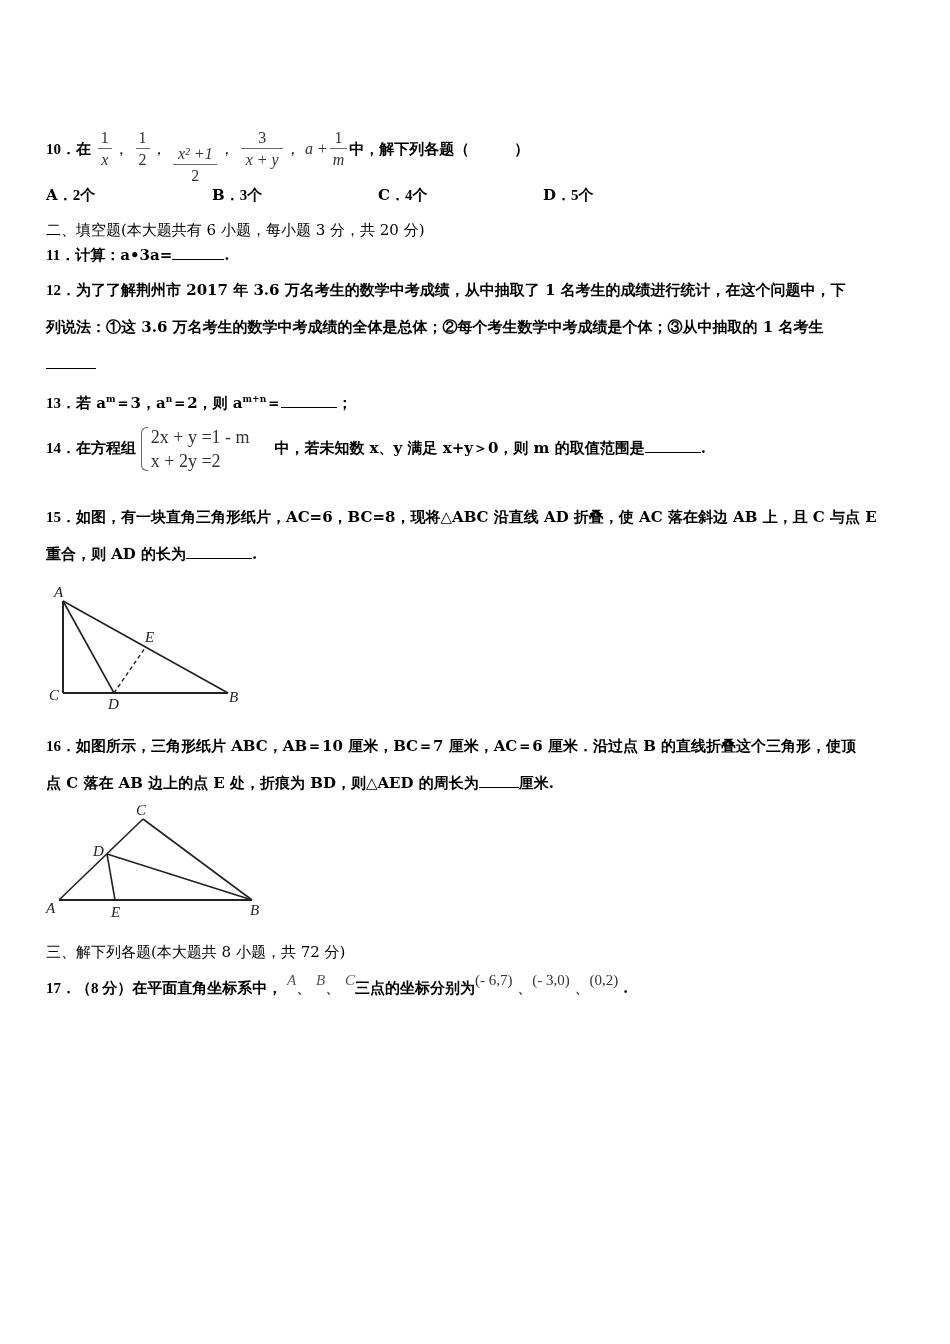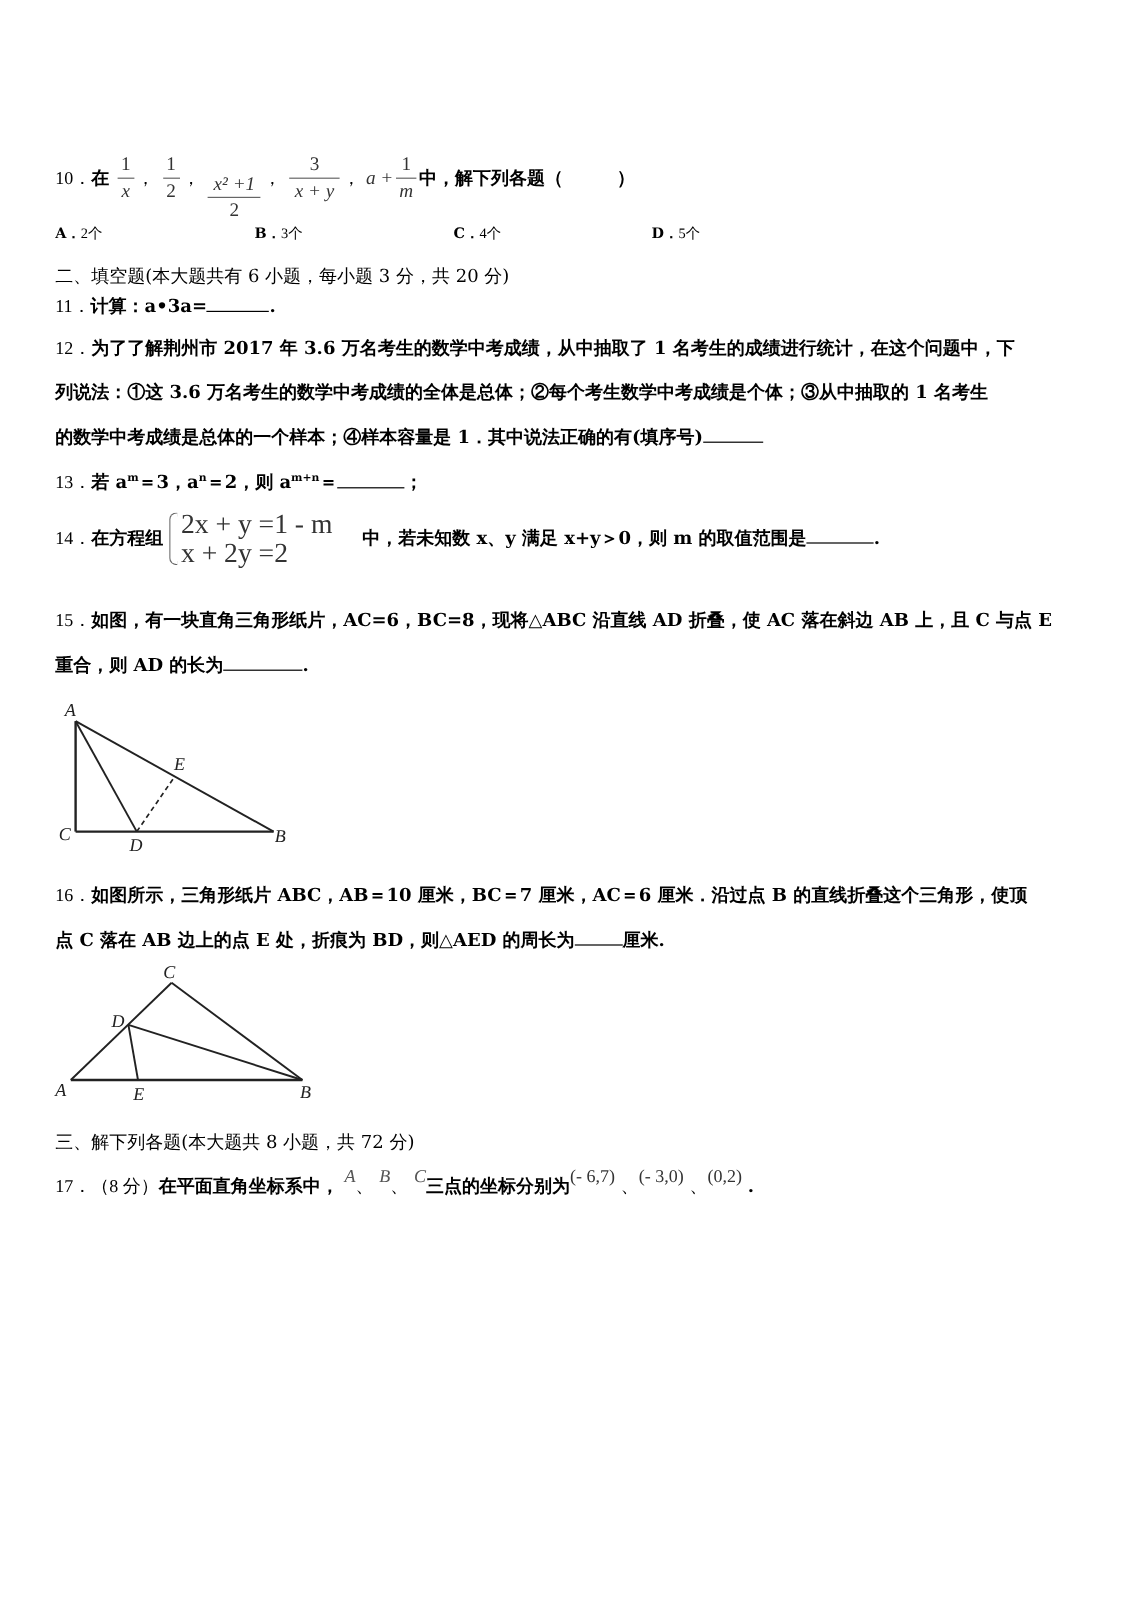--- a/index.html
+++ b/index.html
@@ -1,31 +1,31 @@
 <!DOCTYPE html>
 <html><head>
 <meta charset="utf-8">
 <style>
   html, body { margin:0; padding:0; background:#ffffff; }
   body { width:950px; height:1344px; position:relative; overflow:hidden;
          font-family:"DejaVu Serif", "Liberation Serif", serif; color:#000; }
   .line { position:absolute; left:46px; font-size:15px; white-space:nowrap; line-height:20px; }
   .b { font-weight:bold; }
-  .num { font-family:"Liberation Serif", serif; font-weight:normal; }
+  .num { font-family:"Liberation Serif", serif; font-weight:bold; }
   .math { font-family:"Liberation Serif", serif; font-style:italic; color:#333; font-weight:normal; }
   .mathn { font-family:"Liberation Serif", serif; color:#333; font-weight:normal; }
   .frac { display:inline-block; vertical-align:middle; text-align:center; margin:0 2px; font-family:"Liberation Serif", serif; color:#333; font-size:16px; }
   .frac .n { display:block; padding:0 3px; line-height:20px; }
   .frac .d { display:block; border-top:1px solid #666; padding:0 3px; line-height:22px; font-style:italic; }
   .frac .d.up { font-style:normal; }
   .blank { display:inline-block; border-bottom:1.5px solid #000; height:14px; vertical-align:baseline; }
-  .sys { display:inline-block; vertical-align:middle; position:relative; padding-left:10px; font-family:"Liberation Serif", serif; color:#333; font-size:23px; line-height:24px; }
+  .sys { display:inline-block; vertical-align:middle; position:relative; padding-left:10px; font-family:"Liberation Serif", serif; color:#333; font-size:18px; line-height:24px; }
   .sys::before { content:""; position:absolute; left:0; top:2px; bottom:2px; width:6px; border:1px solid #666; border-right:none; border-radius:6px 0 0 6px; }
   .sup { font-size:9px; vertical-align:super; }
-  .opt { position:absolute; top:186px; font-size:12px; font-weight:bold; }
+  .opt { position:absolute; top:186px; font-size:15px; font-weight:bold; }
   svg text { font-family:"Liberation Serif", serif; font-style:italic; font-size:15px; fill:#222; }
   .raise { position:relative; top:-8px; }
 </style>
 </head>
 <body>
 
 <div class="line" style="top:112px; line-height:44px;">
   <span class="num">10．</span><span class="b">在</span>
   <span class="frac"><span class="n">1</span><span class="d">x</span></span><span>，</span>
   <span class="frac"><span class="n">1</span><span class="d up">2</span></span><span>，</span>
@@ -43,21 +43,21 @@
 
 <div class="line" style="top:245px;">
   <span class="num">11．</span><span class="b">计算：a•3a=</span><span class="blank" style="width:52px;"></span><span class="b">.</span>
 </div>
 
 <div class="line" style="top:280px;">
   <span class="num">12．</span><span class="b">为了了解荆州市 2017 年 3.6 万名考生的数学中考成绩，从中抽取了 1 名考生的成绩进行统计，在这个问题中，下</span>
 </div>
 <div class="line b" style="top:317px;">列说法：①这 3.6 万名考生的数学中考成绩的全体是总体；②每个考生数学中考成绩是个体；③从中抽取的 1 名考生</div>
 <div class="line" style="top:354px;">
-  <span class="b">的数学中考成绩是总体的一个样本；④样本容量是 1．其中说法正确的有(填序号)</span><span class="blank" style="width:50px;"></span>
+  <span class="blank" style="width:50px;"></span>
 </div>
 
 <div class="line" style="top:389px;">
   <span class="num">13．</span><span class="b">若 a</span><span class="b sup">m</span><span class="b">＝3，a</span><span class="b sup">n</span><span class="b">＝2，则 a</span><span class="b sup">m+n</span><span class="b">＝</span><span class="blank" style="width:56px;"></span><span class="b">；</span>
 </div>
 
 <div class="line" style="top:420px; line-height:56px;">
   <span class="num">14．</span><span class="b">在方程组</span>
   <span class="sys">
     <span style="display:block;">2x + y =1 - m</span>

